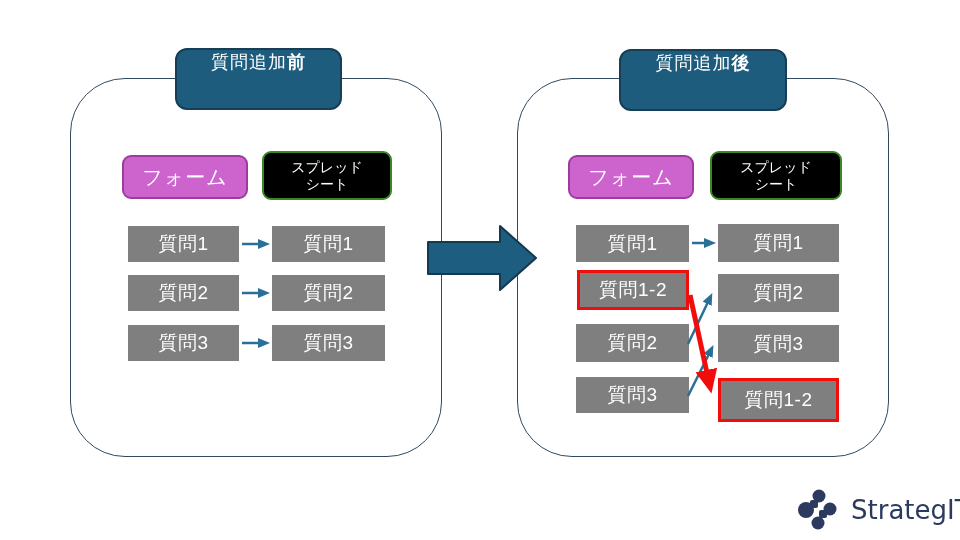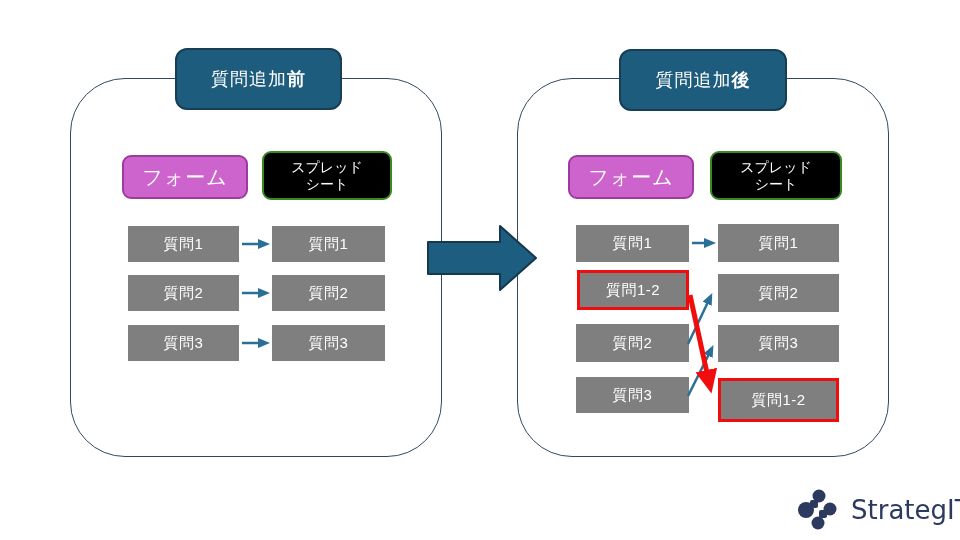--- a/index.html
+++ b/index.html
@@ -10,41 +10,41 @@
   .abs{position:absolute;box-sizing:border-box;}
   
   .panel{
     border:1.5px solid #31495f;border-radius:55px;background:#ffffff;z-index:1;
   }
   .panel-before{left:70px;top:78px;width:372px;height:379px;}
   .panel-after{left:517px;top:78px;width:372px;height:379px;}
   
   .hdr{
     background:#1d5c7d;border:2px solid #173e54;border-radius:12px;z-index:2;
-    display:flex;align-items:center;justify-content:center;
+    display:flex;align-items:flex-start;justify-content:center;
     color:#ffffff;font-size:18px;letter-spacing:1px;
   }
   .hdr b{font-weight:bold;}
   .hdr-before{left:175px;top:48px;width:167px;height:62px;}
   .hdr-after{left:619px;top:49px;width:168px;height:62px;}
   
   .tag{
     border-radius:9px;z-index:2;display:flex;flex-direction:column;
     align-items:center;justify-content:center;color:#ffffff;text-align:center;
   }
   .tag-pink{background:#cd63cd;border:2.5px solid #9e3b9e;font-size:20px;letter-spacing:1px;}
   .tag-green{background:#000000;border:2.5px solid #3a8a22;font-size:14px;line-height:1.2;}
   .pink-before{left:122px;top:155px;width:126px;height:44px;}
   .green-before{left:262px;top:151px;width:130px;height:49px;}
   .pink-after{left:568px;top:155px;width:126px;height:44px;}
   .green-after{left:710px;top:151px;width:132px;height:49px;}
   
   .qbox{
     background:#7f7f7f;z-index:2;display:flex;align-items:center;justify-content:center;
-    color:#ffffff;font-size:15px;letter-spacing:0.5px;
+    color:#ffffff;font-size:19px;letter-spacing:0.5px;
   }
   .qbox.hl{border:3px solid #f20d0d;text-align:center;}
   
   .bf1{left:128px;top:226px;width:111px;height:36px;}
   .bf2{left:128px;top:275px;width:111px;height:36px;}
   .bf3{left:128px;top:325px;width:111px;height:36px;}
   .bs1{left:272px;top:226px;width:113px;height:36px;}
   .bs2{left:272px;top:275px;width:113px;height:36px;}
   .bs3{left:272px;top:325px;width:113px;height:36px;}
   

